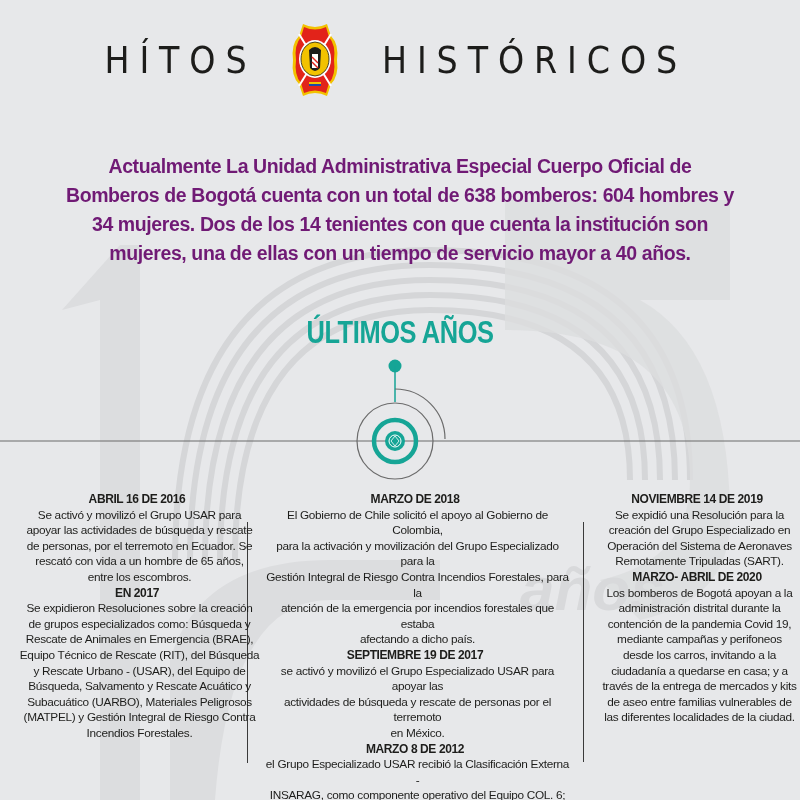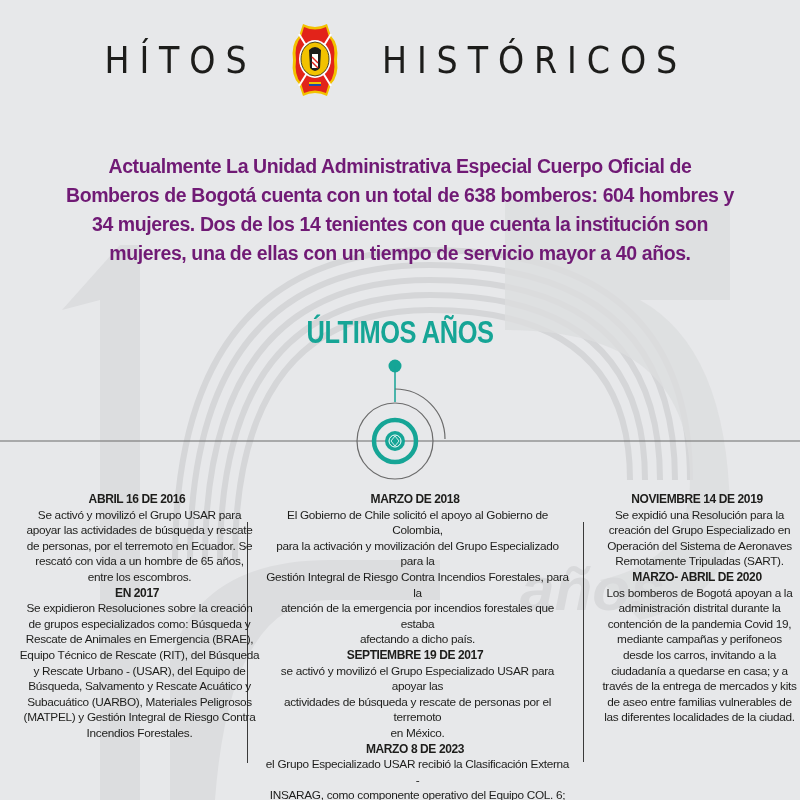--- a/index.html
+++ b/index.html
@@ -143,21 +143,21 @@
 atención de la emergencia por incendios forestales que estaba
 afectando a dicho país.</div>
   </div>
   <div class="entry">
     <div class="entry-date">SEPTIEMBRE 19 DE 2017</div>
     <div class="entry-text">se activó y movilizó el Grupo Especializado USAR para apoyar las
 actividades de búsqueda y rescate de personas por el terremoto
 en México.</div>
   </div>
   <div class="entry">
-    <div class="entry-date">MARZO 8 DE 2023</div>
+    <div class="entry-date">MARZO 8 DE 2012</div>
     <div class="entry-text">el Grupo Especializado USAR recibió la Clasificación Externa -
 INSARAG, como componente operativo del Equipo COL. 6;
 destacándose por ser el primero en Colombia en recibirlo y el
 segundo grupo de bomberos de Latinoamérica, después de Chile.</div>
   </div>
 </div>
 
 <div class="col col-3">
   <div class="entry">
     <div class="entry-date">NOVIEMBRE 14 DE 2019</div>

